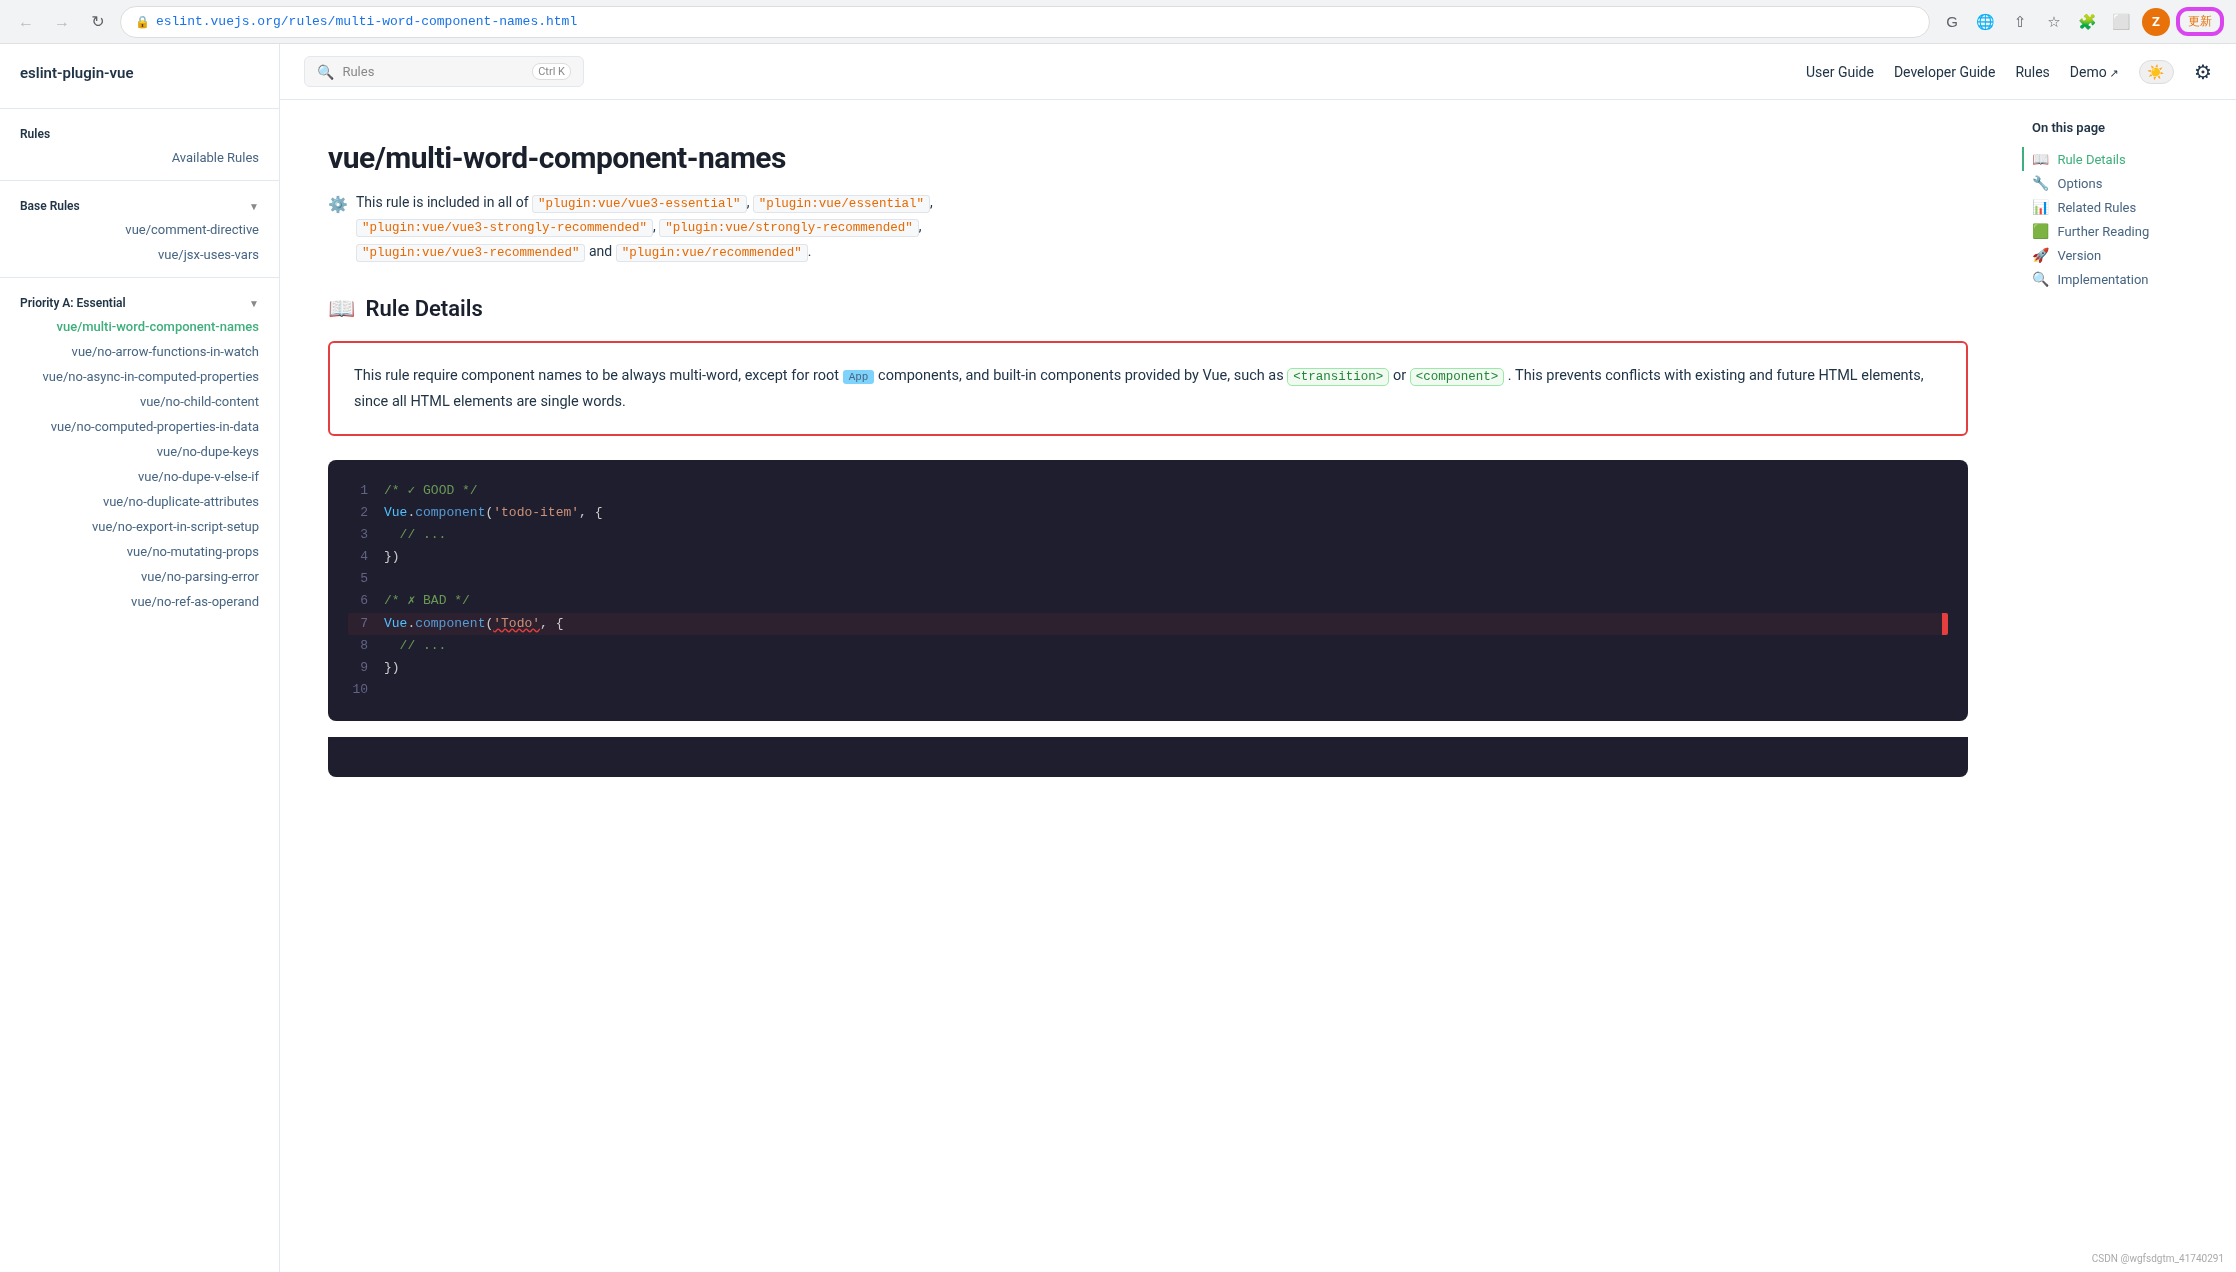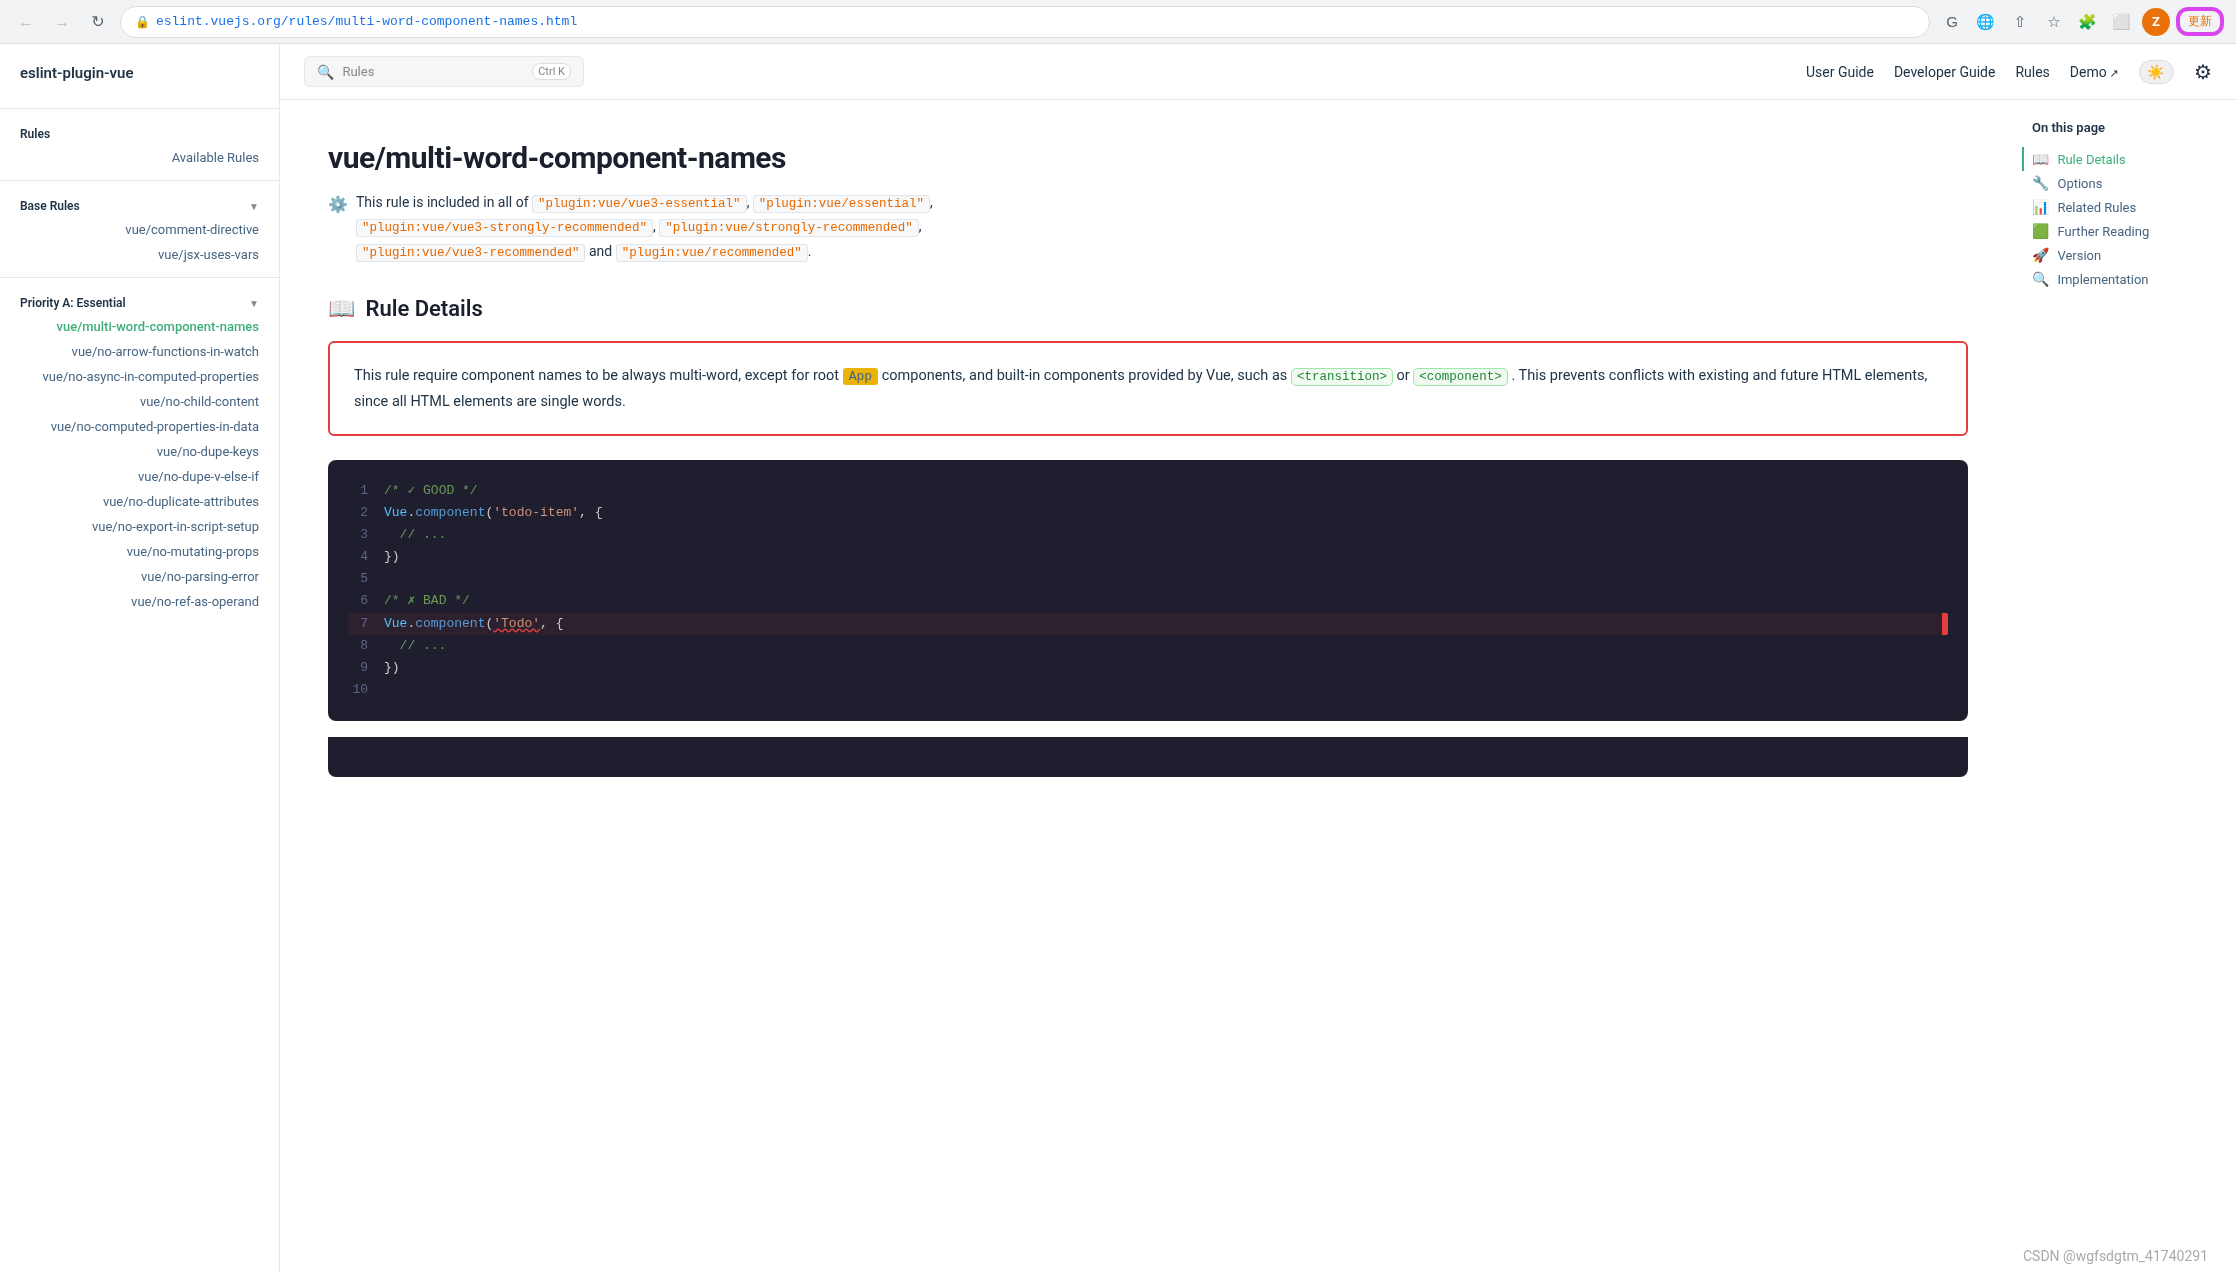--- a/index.html
+++ b/index.html
@@ -265,25 +265,25 @@
     .rule-details-box {
       border: 2px solid #e53e3e;
       border-radius: 6px;
       padding: 20px 24px;
       margin-bottom: 24px;
       font-size: 14.5px;
       line-height: 1.75;
       color: #213547;
     }
     .code-inline {
-      background: #eab308;
+      background: #7dd3fc;
       border-radius: 3px;
       padding: 1px 6px;
       font-family: 'Courier New', Courier, monospace;
-      font-size: 13px;
+      font-size: 11px;
       color: #476582;
     }
     .code-tag-green {
       background: #f0faf0;
       border: 1px solid #9be9a8;
       border-radius: 5px;
       padding: 1px 5px;
       font-family: 'Courier New', Courier, monospace;
       font-size: 12.5px;
       color: #22863a;
@@ -528,13 +528,13 @@
           <a class="toc-item">
             <span class="toc-icon">🔍</span>
             <span>Implementation</span>
           </a>
         </div>
       </div>
     </div>
   </div>
 </div>
 
-<div style="position:fixed; bottom:8px; right:28px; font-size:14px; color:#aaa;">CSDN @wgfsdgtm_41740291</div>
+<div style="position:fixed; bottom:8px; right:12px; font-size:10px; color:#aaa;">CSDN @wgfsdgtm_41740291</div>
 
 </body></html>

